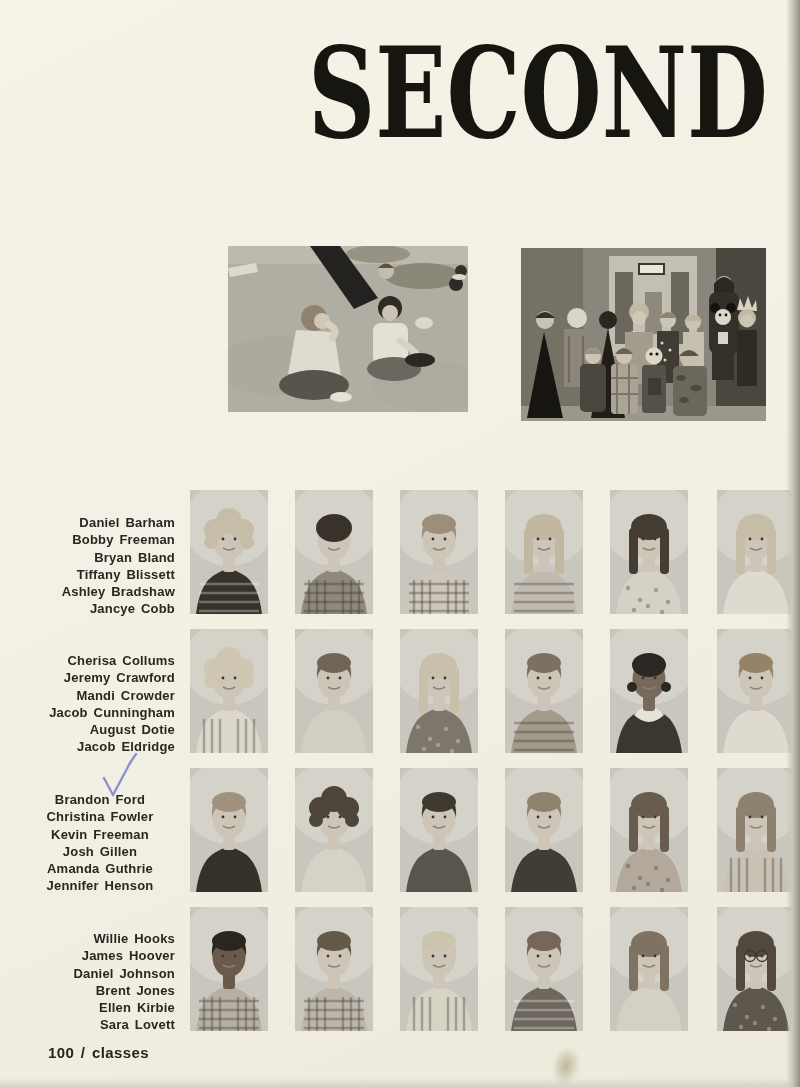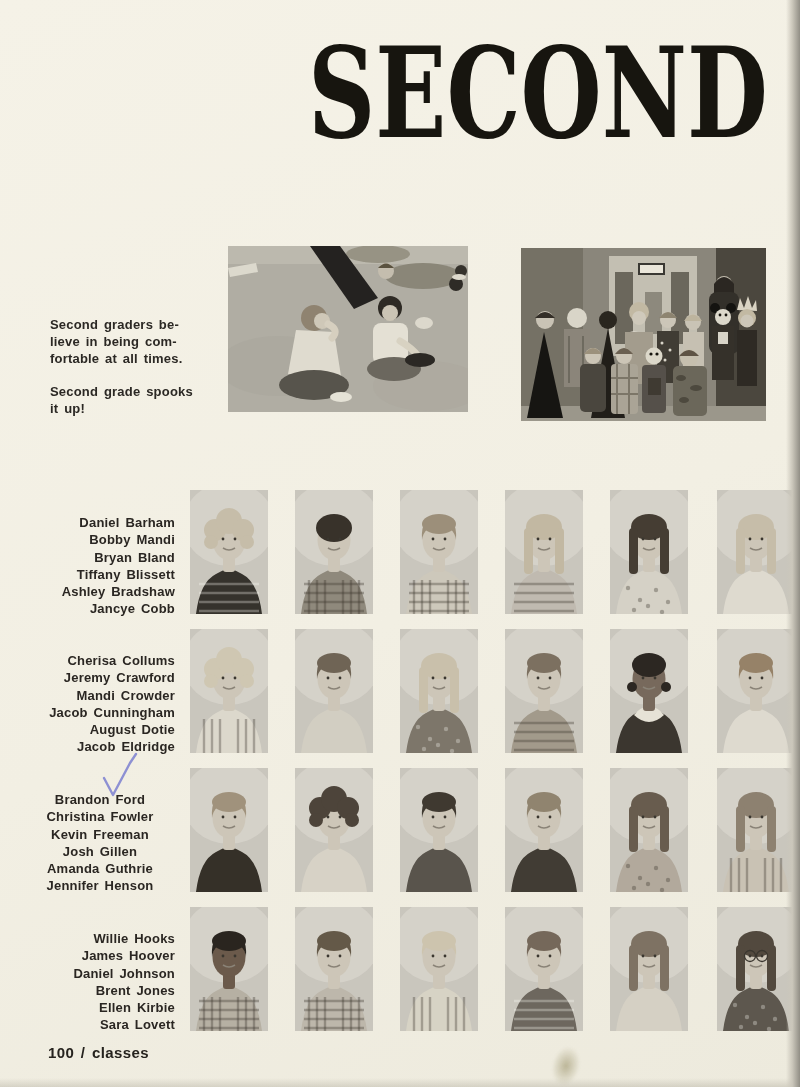--- a/index.html
+++ b/index.html
@@ -33,31 +33,20 @@
     background:radial-gradient(ellipse at center,rgba(125,115,65,.45),rgba(125,115,65,0) 70%);
     transform:rotate(14deg);filter:blur(1px);}
 </style>
 </head>
 <body>
 
 <div class="page">
 
   <div class="title">SECOND</div>
 
-  <div class="caption">
-    <div class="para">
-      <div>Second graders be-</div>
-      <div>lieve in being com-</div>
-      <div>fortable at all times.</div>
-    </div>
-    <div class="para para2">
-      <div>Second grade spooks</div>
-      <div>it up!</div>
-    </div>
-  </div>
 
   <div class="candid candid1">
     <svg width="240" height="166" viewBox="0 0 240 166">
       <rect x="0" y="0" width="240" height="166" fill="#b0ada3"></rect>
       <rect x="0" y="0" width="240" height="18" fill="#bcb9ae"></rect>
       <ellipse cx="50" cy="120" rx="60" ry="30" fill="#a8a59b" opacity=".5"></ellipse>
       <ellipse cx="200" cy="140" rx="55" ry="25" fill="#aba89d" opacity=".5"></ellipse>
       <polygon points="0,22 28,17 30,26 2,31" fill="#dcd9cd"></polygon>
       <ellipse cx="150" cy="8" rx="32" ry="9" fill="#979384"></ellipse>
       <ellipse cx="195" cy="30" rx="38" ry="13" fill="#8a8678"></ellipse>
@@ -155,21 +144,21 @@
       <rect x="152" y="118" width="34" height="50" rx="5" fill="#6b675a"></rect>
       <ellipse cx="160" cy="130" rx="5" ry="3" fill="#4d493e"></ellipse>
       <ellipse cx="175" cy="140" rx="6" ry="3" fill="#4d493e"></ellipse>
       <ellipse cx="163" cy="152" rx="5" ry="3" fill="#4d493e"></ellipse>
     </svg>
   </div>
 
   <div id="name-groups">
       <div class="name-group" style="top: 514px;">
         <div>Daniel Barham</div>
-        <div>Bobby Mandi</div>
+        <div>Bobby Freeman</div>
         <div>Bryan Bland</div>
         <div>Tiffany Blissett</div>
         <div>Ashley Bradshaw</div>
         <div>Jancye Cobb</div>
       </div>
       <div class="name-group" style="top: 652px;">
         <div>Cherisa Collums</div>
         <div>Jeremy Crawford</div>
         <div>Mandi Crowder</div>
         <div>Jacob Cunningham</div>

